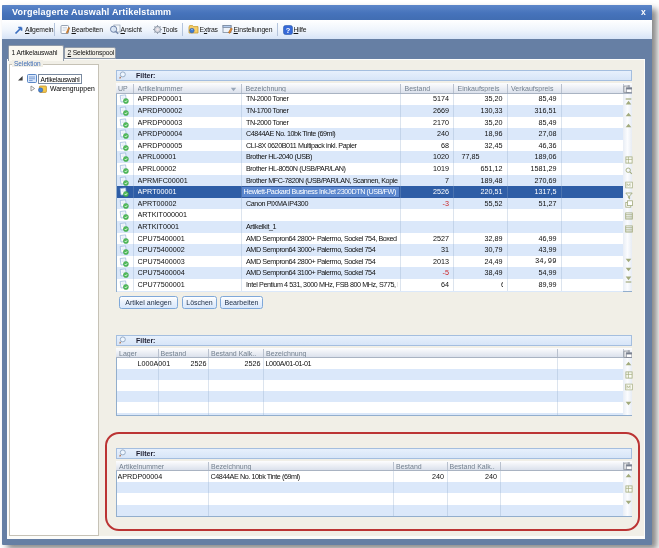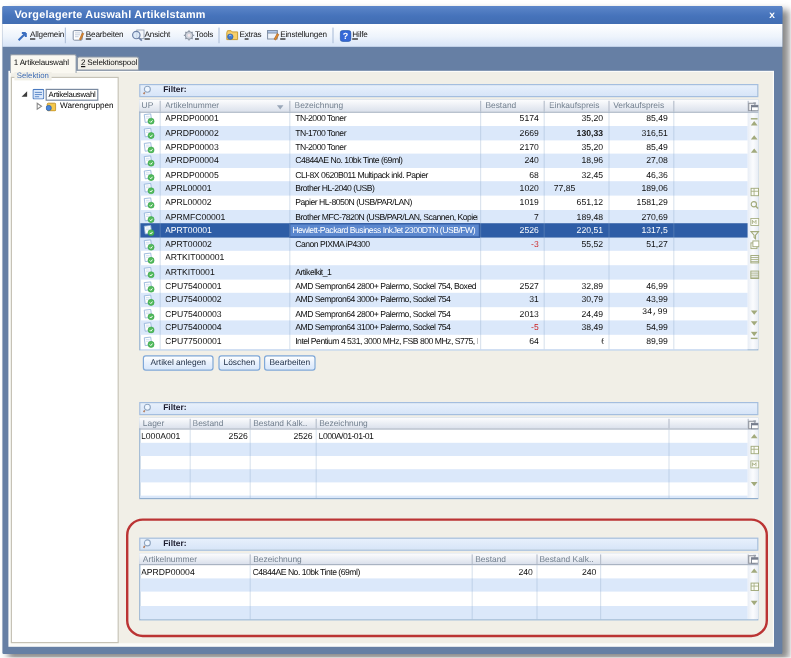--- a/index.html
+++ b/index.html
@@ -149,21 +149,21 @@
 <div class="cell cb" style="left:246px;top:93.4px;width:152px;">TN-2000 Toner</div>
 <div class="cell r" style="left:400px;top:93.4px;width:49px;">5174</div>
 <div class="cell r" style="left:453px;top:93.4px;width:49.5px;">35,20</div>
 <div class="cell r" style="left:506.5px;top:93.4px;width:50px;">85,49</div>
 <svg class="a" style="left:118.5px;top:106.0px" width="10" height="10" viewBox="0 0 10 10">
     <use href="#updoc"></use>
   </svg>
 <div class="cell" style="left:137.5px;top:105.0px;width:100px;">APRDP00002</div>
 <div class="cell cb" style="left:246px;top:105.0px;width:152px;">TN-1700 Toner</div>
 <div class="cell r" style="left:400px;top:105.0px;width:49px;">2669</div>
-<div class="cell r" style="left:453px;top:105.0px;width:49.5px;font-weight:bold;">130,33</div>
+<div class="cell r" style="left:453px;top:105.0px;width:49.5px;">130,33</div>
 <div class="cell r" style="left:506.5px;top:105.0px;width:50px;">316,51</div>
 <svg class="a" style="left:118.5px;top:117.6px" width="10" height="10" viewBox="0 0 10 10">
     <use href="#updoc"></use>
   </svg>
 <div class="cell" style="left:137.5px;top:116.6px;width:100px;">APRDP00003</div>
 <div class="cell cb" style="left:246px;top:116.6px;width:152px;">TN-2000 Toner</div>
 <div class="cell r" style="left:400px;top:116.6px;width:49px;">2170</div>
 <div class="cell r" style="left:453px;top:116.6px;width:49.5px;">35,20</div>
 <div class="cell r" style="left:506.5px;top:116.6px;width:50px;">85,49</div>
 <svg class="a" style="left:118.5px;top:129.2px" width="10" height="10" viewBox="0 0 10 10">
@@ -187,21 +187,21 @@
   </svg>
 <div class="cell" style="left:137.5px;top:151.4px;width:100px;">APRL00001</div>
 <div class="cell cb" style="left:246px;top:151.4px;width:152px;">Brother HL-2040 (USB)</div>
 <div class="cell r" style="left:400px;top:151.4px;width:49px;">1020</div>
 <div class="cell r" style="left:430px;top:151.4px;width:49.5px;">77,85</div>
 <div class="cell r" style="left:506.5px;top:151.4px;width:50px;">189,06</div>
 <svg class="a" style="left:118.5px;top:164.0px" width="10" height="10" viewBox="0 0 10 10">
     <use href="#updoc"></use>
   </svg>
 <div class="cell" style="left:137.5px;top:163.0px;width:100px;">APRL00002</div>
-<div class="cell cb" style="left:246px;top:163.0px;width:152px;">Papier HL-8050N (USB/PAR/LAN)</div>
+<div class="cell cb" style="left:246px;top:163.0px;width:152px;">Brother HL-8050N (USB/PAR/LAN)</div>
 <div class="cell r" style="left:400px;top:163.0px;width:49px;">1019</div>
 <div class="cell r" style="left:453px;top:163.0px;width:49.5px;">651,12</div>
 <div class="cell r" style="left:506.5px;top:163.0px;width:50px;">1581,29</div>
 <svg class="a" style="left:118.5px;top:175.6px" width="10" height="10" viewBox="0 0 10 10">
     <use href="#updoc"></use>
   </svg>
 <div class="cell" style="left:137.5px;top:174.6px;width:100px;">APRMFC00001</div>
 <div class="cell cb" style="left:246px;top:174.6px;width:152px;">Brother MFC-7820N (USB/PAR/LAN, Scannen, Kopieren</div>
 <div class="cell r" style="left:400px;top:174.6px;width:49px;">7</div>
 <div class="cell r" style="left:453px;top:174.6px;width:49.5px;">189,48</div>
@@ -352,21 +352,21 @@
 <svg class="a" style="left:622.5px;top:348.8px" width="9.5" height="9.5" viewBox="0 0 10 10">
     <use href="#colch"></use>
   </svg>
 <div class="a" style="left:117px;top:369.0px;width:506px;height:11.0px;background:#dbe8fa;"></div>
 <div class="a" style="left:117px;top:391.0px;width:506px;height:11.0px;background:#dbe8fa;"></div>
 <div class="a" style="left:117px;top:413px;width:506px;height:1.8px;background:#dbe8fa;"></div>
 <div class="a" style="left:157.5px;top:358.0px;width:1px;height:56.80000000000001px;background:rgba(140,165,200,0.30);"></div>
 <div class="a" style="left:208px;top:358.0px;width:1px;height:56.80000000000001px;background:rgba(140,165,200,0.30);"></div>
 <div class="a" style="left:263px;top:358.0px;width:1px;height:56.80000000000001px;background:rgba(140,165,200,0.30);"></div>
 <div class="a" style="left:557px;top:358.0px;width:1px;height:56.80000000000001px;background:rgba(140,165,200,0.30);"></div>
-<div class="cell" style="left:117.5px;top:358.0px;width:60px;">L000A001</div>
+<div class="cell" style="left:117.5px;top:358.0px;width:60px;padding-left:20px;">L000A001</div>
 <div class="cell r" style="left:157.5px;top:358.0px;width:49px;">2526</div>
 <div class="cell r" style="left:208px;top:358.0px;width:52.5px;">2526</div>
 <div class="cell cb" style="left:265.5px;top:358.0px;width:200px;">L000A/01-01-01</div>
 <svg class="a" style="left:625px;top:360.5px" width="7" height="5" viewBox="0 0 7 5">
     <path d="M0.7 4.3h5.6L3.5 0.7Z" fill="#a2aa7c"></path>
   </svg>
 <svg class="a" style="left:625px;top:371px" width="8" height="8" viewBox="0 0 8 8">
     <rect x="0.9" y="0.9" width="6.2" height="6.2" fill="#fbfcf7" stroke="#a2aa7c" stroke-width="0.8"></rect>
     <path d="M0.9 3.4h6.2M3.4 0.9v6.2" stroke="#a2aa7c" stroke-width="0.7"></path>
   </svg>

